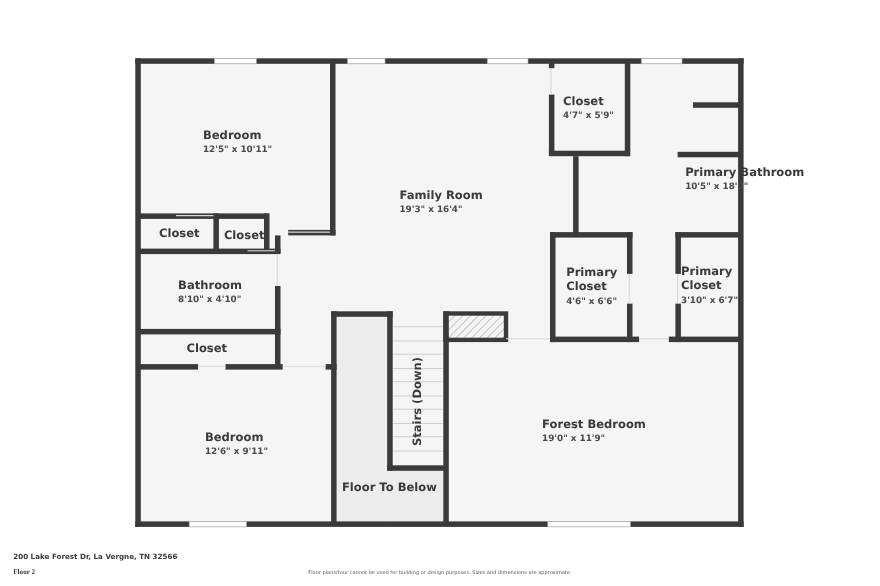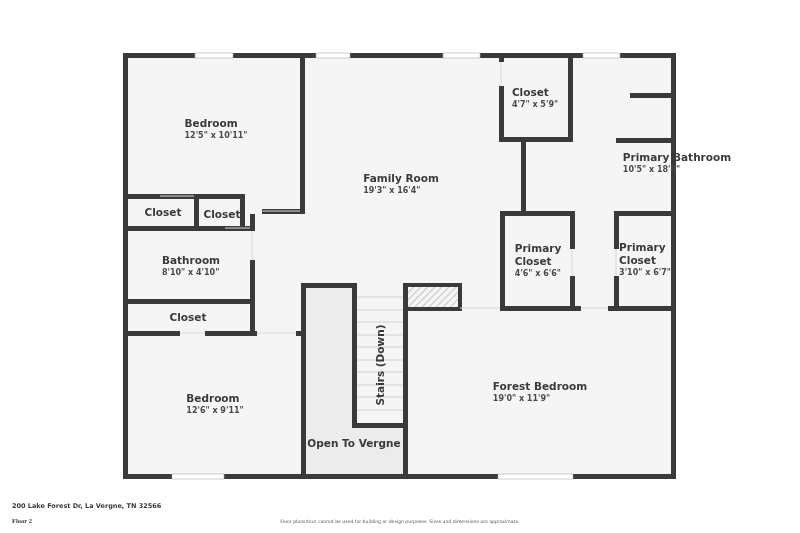--- a/index.html
+++ b/index.html
@@ -159,19 +159,19 @@
 </div>
 <div class="label" style="left:540px; top:380px;">
   <span class="nm">Forest Bedroom</span>
   <span class="dim">19'0" x 11'9"</span>
 </div>
 <div class="label" style="left:215px; top:392px;">
   <span class="nm">Bedroom</span>
   <span class="dim">12'6" x 9'11"</span>
 </div>
 <div class="label" style="left:354px; top:437px;">
-  <span class="nm">Open To Vergne</span>
+  <span class="nm">Floor To Below</span>
 </div>
 <div class="stairs-label">Stairs (Down)</div>
 
 <div class="footer addr">200 Lake Forest Dr, La Vergne, TN 32566</div>
 <div class="footer floor">Floor 2</div>
 <div class="footer disclaimer">Floor plans/tour cannot be used for building or design purposes. Sizes and dimensions are approximate.</div>
 
 </body></html>

